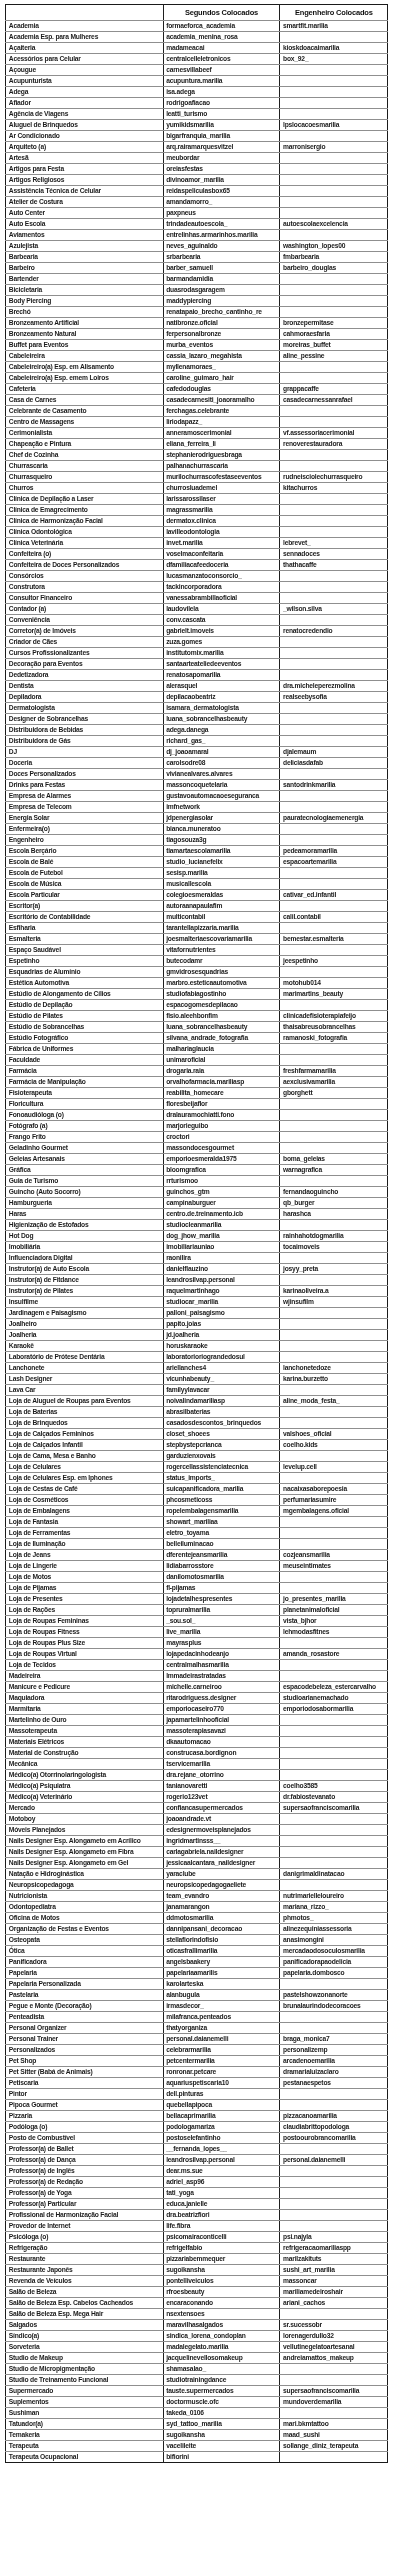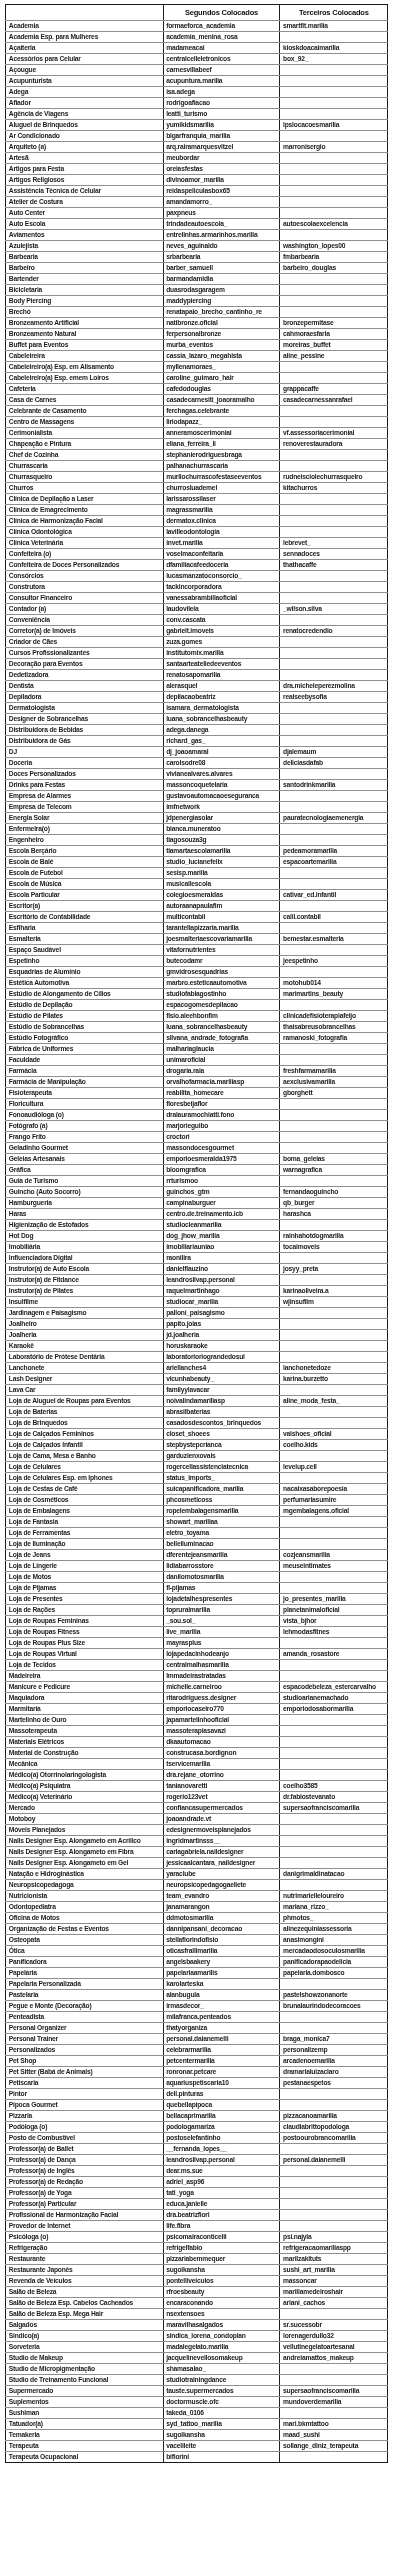--- a/index.html
+++ b/index.html
@@ -58,21 +58,21 @@
   <table class="placements">
     <colgroup>
       <col class="c-cat">
       <col class="c-sec">
       <col class="c-third">
     </colgroup>
     <thead>
       <tr>
         <th></th>
         <th>Segundos Colocados</th>
-        <th>Terceiros Colocados</th>
+        <th>Engenheiro Colocados</th>
       </tr>
     </thead>
     <tbody>
         <tr>
     <td>Academia</td>
     <td>formaeforca_academia</td>
     <td>smartfit.marilia</td>
   </tr>
         <tr>
     <td>Academia Esp. para Mulheres</td>

